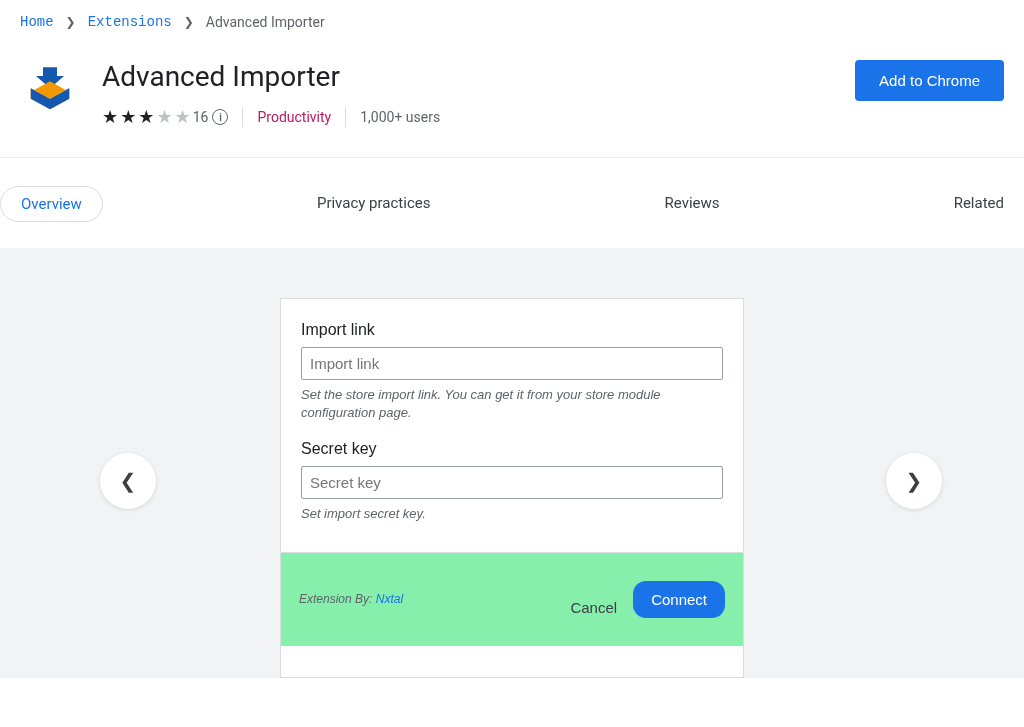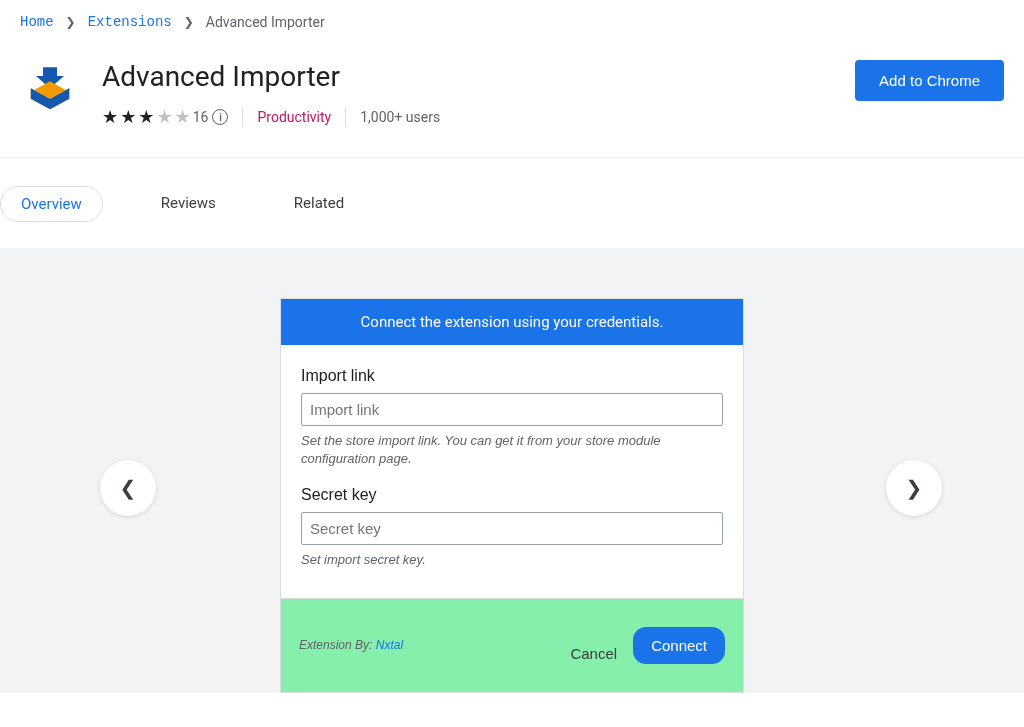--- a/index.html
+++ b/index.html
@@ -61,21 +61,21 @@
   .cat-link { color: #be185d; cursor: pointer; }
   .add-btn {
     background: #1a73e8; color: #fff; border: none;
     padding: 12px 24px; border-radius: 4px; font-size: 15px;
     font-weight: 500; cursor: pointer;
     align-self: flex-start;  text-align: center;
   }
 
   .tabs {
     display: flex;
-    justify-content: flex-start;
+    justify-content: space-between;
     gap: 38px;
     padding: 28px 0 26px;
   }
   .tab {
     font-size: 15px;
     color: #3c4043;
     cursor: pointer;
     padding: 8px 20px;
   }
   .tab.active {
@@ -202,34 +202,34 @@
       <span class="cat-link">Productivity</span>
       <span class="vsep"></span>
       <span>1,000+ users</span>
     </div>
   </div>
   <button class="add-btn">Add to Chrome</button>
 </div>
 
 <div class="tabs">
   <div class="tab active">Overview</div>
+  <div class="tab">Privacy practices</div>
   <div class="tab">Reviews</div>
   <div class="tab">Related</div>
 </div>
 
 <div class="gallery">
   <div class="nav-circle left">
     <span>❮</span>
   </div>
   <div class="nav-circle right">
     <span>❯</span>
   </div>
 
   <div class="shot">
-    <div class="shot-header">Connect the extension using your credentials.</div>
     <div class="shot-body">
       <div class="field-label">Import link</div>
       <input type="text" placeholder="Import link" style="">
       <div class="hint">Set the store import link. You can get it from your store module configuration page.</div>
 
       <div class="field-label">Secret key</div>
       <input type="text" placeholder="Secret key" style="">
       <div class="hint">Set import secret key.</div>
     </div>
     <div class="shot-footer">

